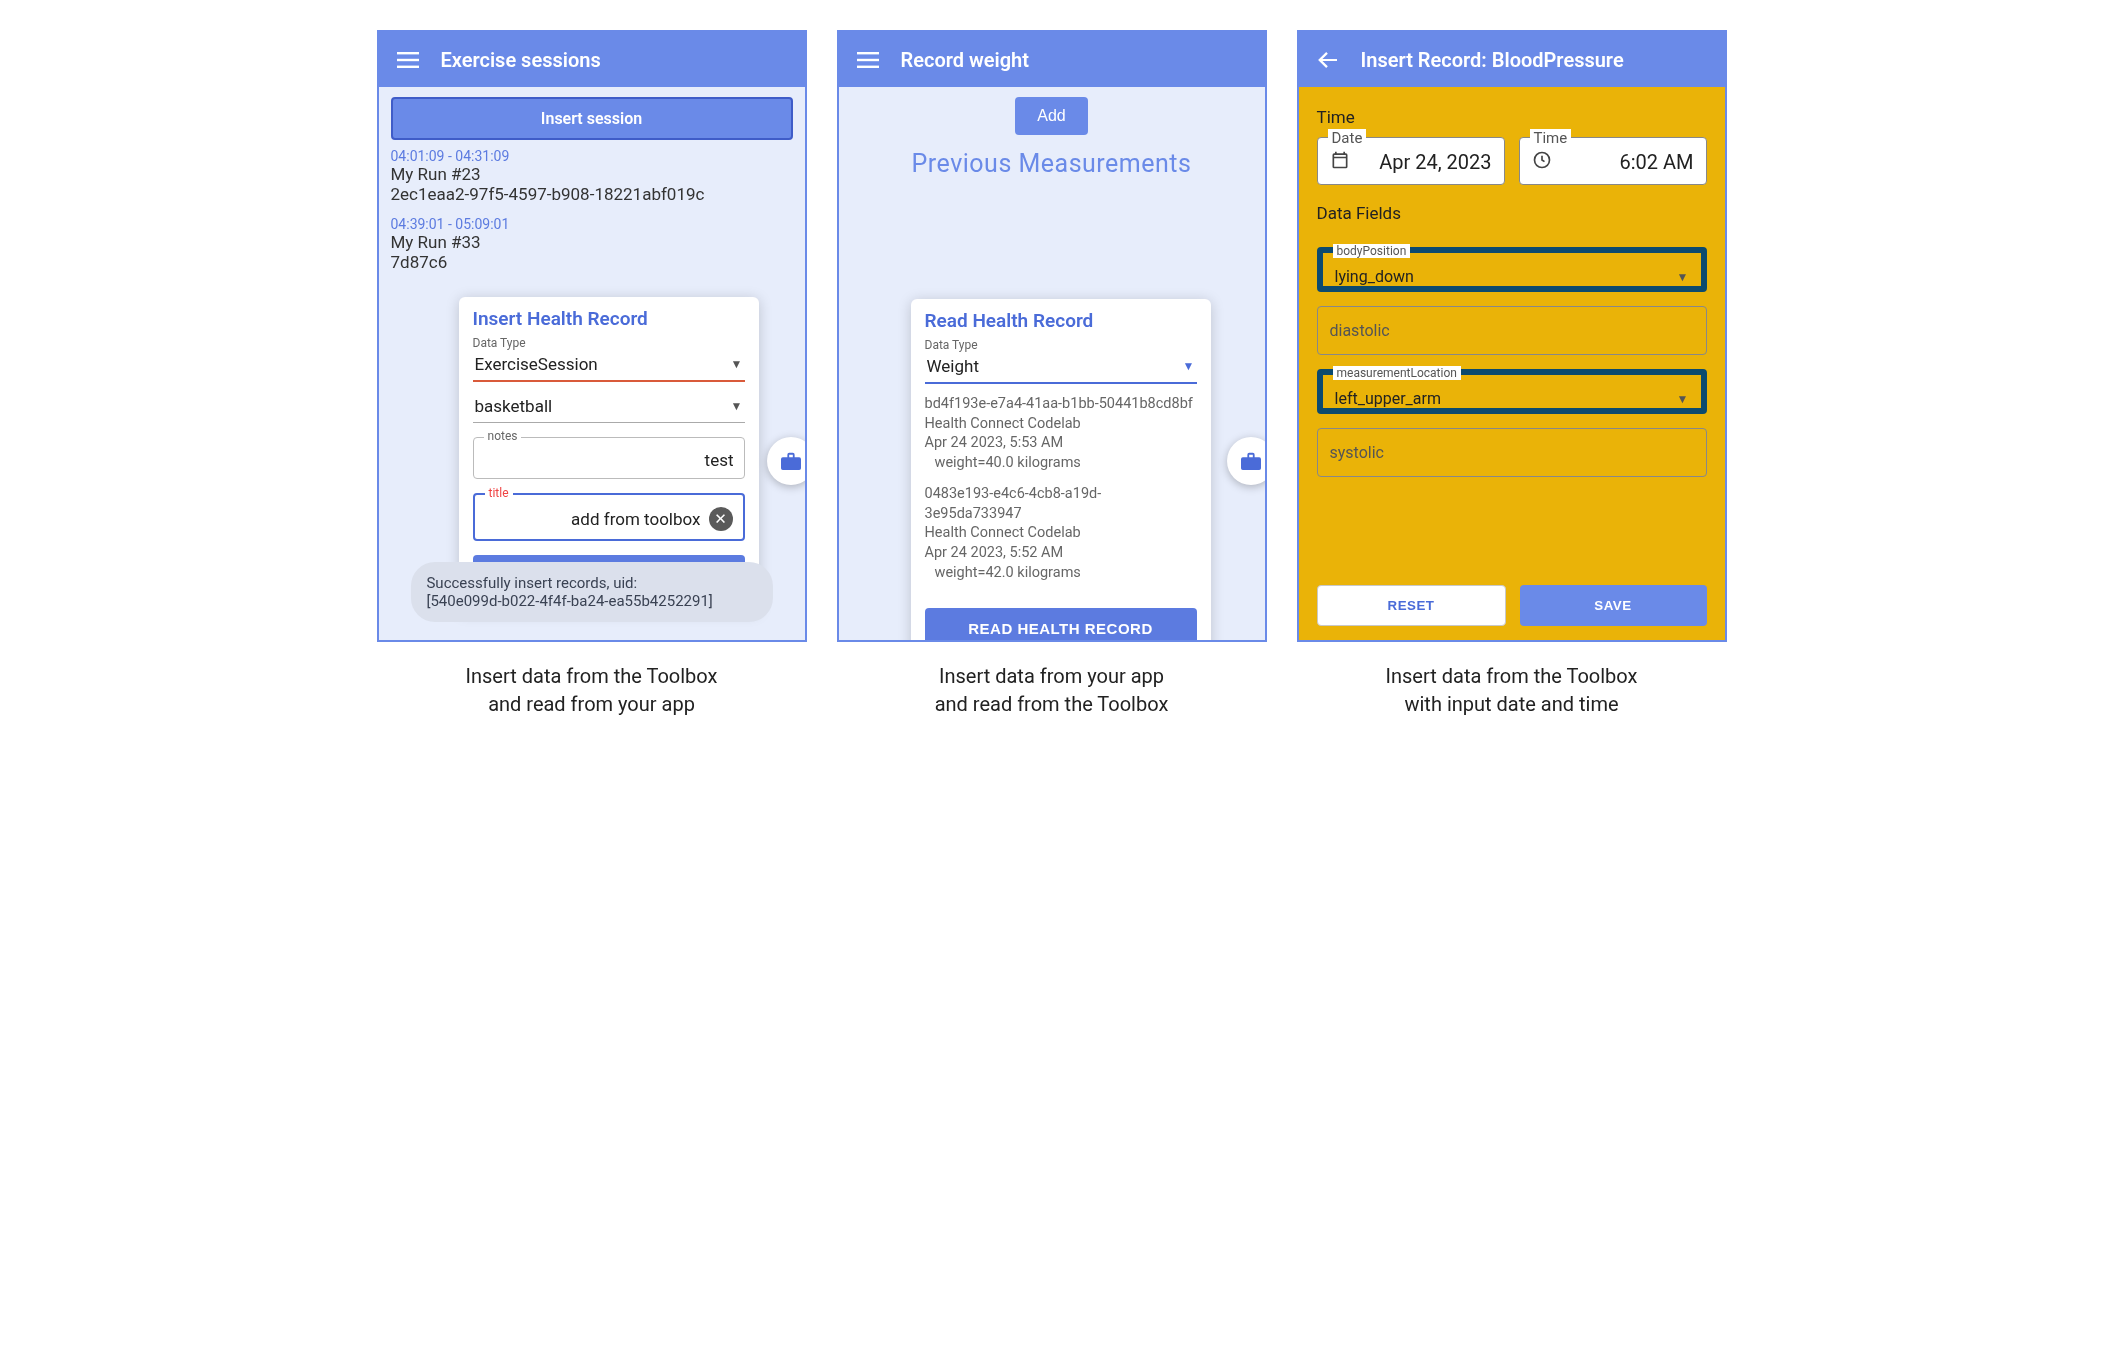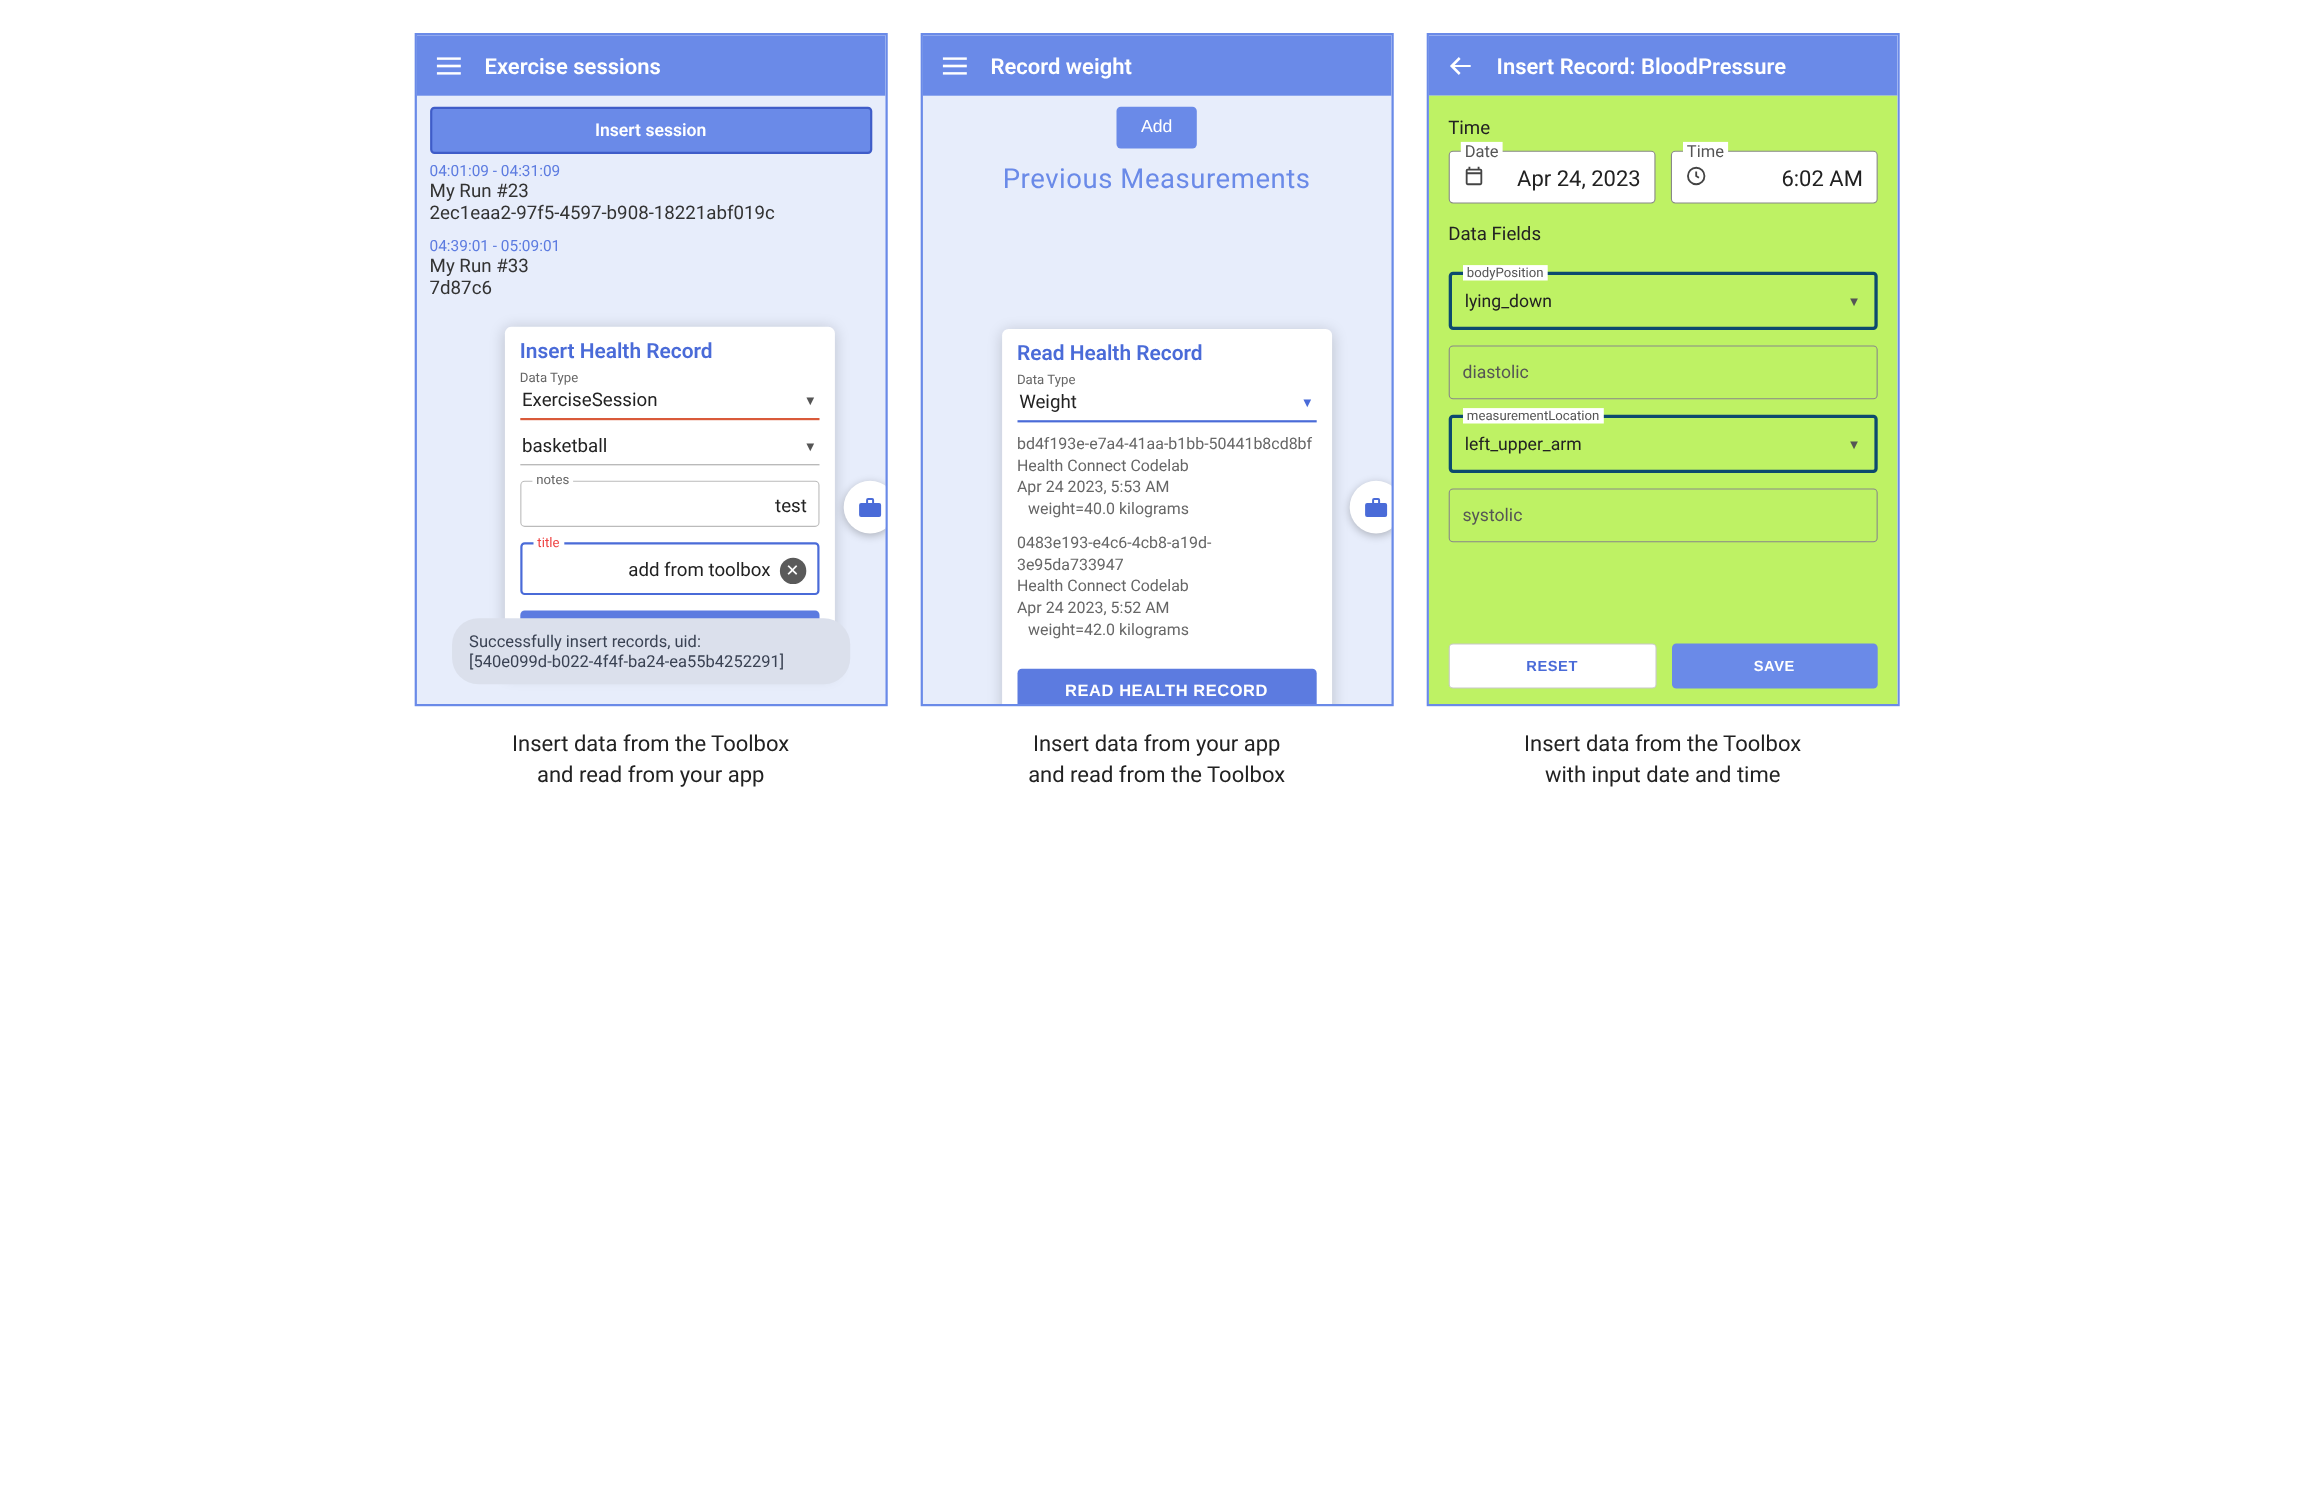--- a/index.html
+++ b/index.html
@@ -136,32 +136,32 @@
   .p2-record {
     border: 2px solid #4a6bd8; border-radius: 4px; padding: 14px 14px 10px;
     position: relative; margin: 16px 18px 14px; font-size: 17px; color: #333;
   }
   .p2-record .legend { position:absolute; top:-10px; left:14px; background:#e7edfb; font-size:13px; color:#4a6bd8; padding:0 4px; }
   .add-btn { background:#6a8ae8; color:#fff; border:none; border-radius:4px; padding:10px 22px; font-size:16px; margin:0 auto; display:block; cursor:pointer; }
   .prev-header { color:#6a8ae8; font-size:25px; text-align:center; margin-top:14px; letter-spacing:.5px; overflow:hidden; white-space:nowrap;}
   .read-records { color:#666; font-size:14.5px; line-height:1.35; margin-top:10px; }
   .read-records .rec { margin-bottom: 12px; }
   
-  .p3-body { background:#bef264; padding: 14px 18px; flex:1; display:flex; flex-direction:column; }
+  .p3-body { background:#eab308; padding: 14px 18px; flex:1; display:flex; flex-direction:column; }
   .sect-label { font-size:17px; color:#222; margin:6px 0 10px; }
   .row { display:flex; gap:14px; }
   .date-chip, .time-chip {
     flex:1; border:1px solid #888; border-radius:4px; padding:12px 12px 10px;
     position:relative; display:flex; align-items:center; gap:14px; background:#fff;
     cursor:pointer;
   }
   .chip-legend { position:absolute; top:-9px; left:10px; background:#fff; color:#555; font-size:15px; padding:0 4px; }
   .chip-value { flex:1; text-align:right; font-size:20px; color:#222; }
   .p3-outlined {
-    border:3px solid #0c4a6e; border-radius:4px; padding:14px 12px 14px; position:relative;
+    border:6px solid #0c4a6e; border-radius:4px; padding:14px 12px 0; position:relative;
     margin-top:14px; display:flex; align-items:center; justify-content:space-between;
   }
   .p3-outlined .leg { position:absolute; top:-9px; left:10px; background:#fff; color:#555; font-size:12px; padding:0 4px; }
   .p3-outlined .val { font-size:16px; color:#222; }
   .p3-plain { border:1px solid #888; border-radius:4px; padding:14px 12px; margin-top:14px; color:#555; font-size:16px; }
   .p3-footer { margin-top:auto; display:flex; gap:14px; padding-top:20px; }
   .btn-outline { flex:1; border:1px solid #c8c8c8; background:#fff; color:#4a6bd8; padding:12px; font-weight:600; border-radius:4px; letter-spacing:.5px; cursor:pointer; }
   .btn-fill { flex:1; border:none; background:#6a8ae8; color:#fff; padding:12px; font-weight:600; border-radius:4px; letter-spacing:.5px; cursor:pointer; }
 </style>
 </head>

